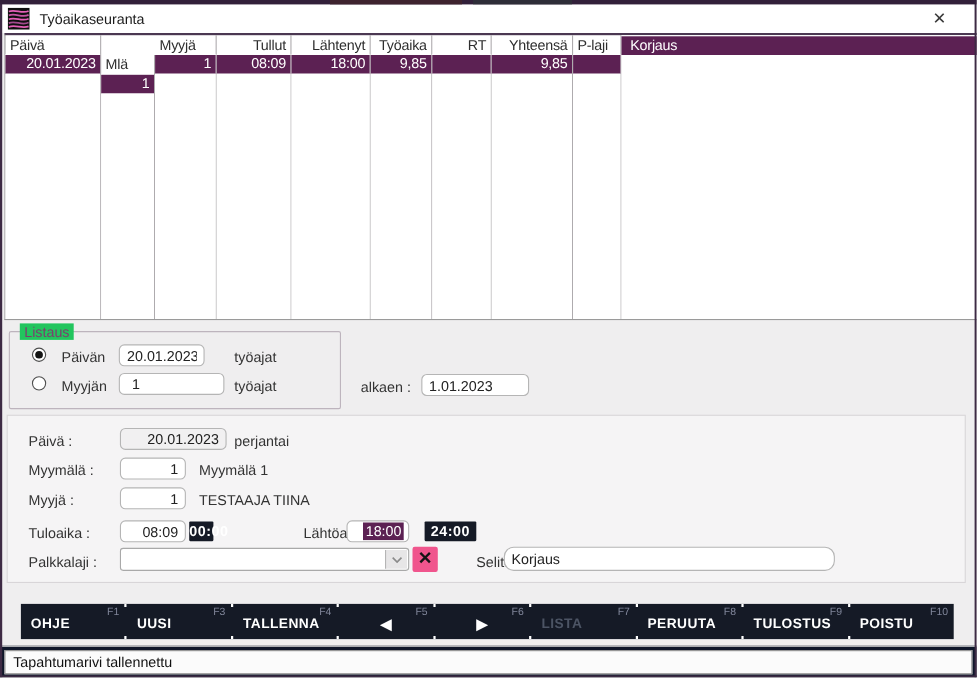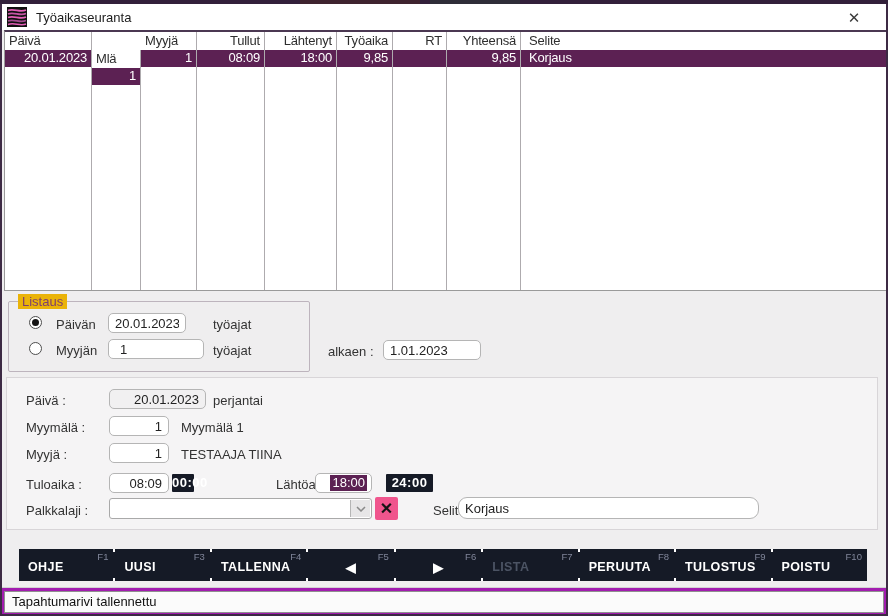--- a/index.html
+++ b/index.html
@@ -17,21 +17,21 @@
 
   .grid{position:absolute;left:4px;top:30px;width:886px;height:261px;background:#ffffff;border:1px solid #9a9a9a;border-top:2px solid #4b3852;display:flex;}
   .grid-col{display:flex;flex-direction:column;border-right:1px solid #aeabae;flex:none;}
   .grid-col.last{border-right:none;flex:1;}
   .grid-header-cell{height:17px;line-height:17px;font-size:13px;color:#2e2e2e;padding:0 4px;white-space:nowrap;overflow:hidden;letter-spacing:-0.2px;}
   .grid-spacer{height:1px;background:#ffffff;}
   .grid-cell{height:17px;line-height:16px;font-size:13px;color:#ffffff;background:#5c2153;padding:0 4px;white-space:nowrap;overflow:hidden;letter-spacing:-0.2px;}
   .grid-filler{flex:1;background:#ffffff;}
 
   .groupbox{position:absolute;left:8px;top:301px;width:302px;height:71px;border:1px solid #bdb4bd;border-radius:2px;}
-  .groupbox-label{position:absolute;top:-8px;left:9px;background:#eab308;padding:0 4px;font-size:13px;color:#7d3e6e;}
+  .groupbox-label{position:absolute;top:-8px;left:9px;background:#22c55e;padding:0 4px;font-size:13px;color:#7d3e6e;}
   .radio{position:absolute;width:13px;height:13px;border:1px solid #4e4e4e;border-radius:50%;background:#fff;}
   .radio.checked::after{content:"";position:absolute;left:2px;top:2px;width:7px;height:7px;border-radius:50%;background:#141414;}
   .lbl{position:absolute;font-size:13px;color:#333333;white-space:nowrap;}
   .field{position:absolute;height:20px;background:#ffffff;border:1px solid #b5b5b5;border-radius:5px;font-size:13px;color:#222;padding:0 6px;outline:none;}
   .field.gray{background:#f1f0f1;}
   .suffix{position:absolute;font-size:13px;color:#333;white-space:nowrap;}
 
   .form-panel{position:absolute;left:6px;top:377px;width:872px;height:153px;background:#f5f4f5;border:1px solid #d8d5d8;}
   .badge{position:absolute;height:18px;background:#151a26;color:#ffffff;font-size:13px;font-weight:700;text-align:center;line-height:18px;letter-spacing:.5px;border-radius:1px;}
   .sel-field{position:absolute;height:20px;background:#fff;border:1px solid #b5b5b5;border-radius:5px;font-size:13px;text-align:right;padding:1px 4px 0 4px;}
@@ -40,21 +40,21 @@
   .combo-arrow{position:absolute;right:1px;top:1px;bottom:1px;width:20px;background:#e7e6e7;border-left:1px solid #b5b5b5;display:flex;align-items:center;justify-content:center;}
   .clear-btn{position:absolute;width:23px;height:23px;background:#f0558d;border-radius:2px;color:#141414;font-weight:700;font-size:16px;line-height:23px;text-align:center;cursor:pointer;}
 
   .toolbar{position:absolute;left:19px;top:549px;width:848px;height:32px;background:#151a26;display:flex;}
   .tb-btn{flex:1;position:relative;display:flex;align-items:center;padding:4px 0 0 9px;color:#ffffff;font-weight:700;font-size:12.5px;letter-spacing:.4px;cursor:pointer;}
   .tb-btn.disabled{color:#4c5464;cursor:default;}
   .tb-btn.icon-btn{justify-content:center;padding-left:0;font-size:13px;}
   .tb-fkey{position:absolute;top:2px;right:5px;font-size:9.5px;font-weight:400;color:#80869a;letter-spacing:0;}
   .tb-sep{width:2px;flex:none;background:linear-gradient(#ffffff 0 3px,#151a26 3px calc(100% - 3px),#ffffff calc(100% - 3px) 100%);}
 
-  .statusbar{position:absolute;left:0;right:0;top:587px;bottom:0;background:#a21caf;border-top:1px solid #d2d2d2;}
+  .statusbar{position:absolute;left:0;right:0;top:587px;bottom:0;background:#0f172a;border-top:1px solid #d2d2d2;}
   .status-field{position:absolute;left:4px;right:4px;top:3px;height:22px;background:#fbfbfb;border:1px solid #8f8f8f;font-size:13px;line-height:20px;color:#111;padding-left:7px;white-space:nowrap;overflow:hidden;}
 </style>
 </head>
 <body>
 
 <div class="window">
   <div class="top-strip"></div>
 
   <div class="titlebar">
     <svg class="app-icon" viewBox="0 0 20 20">
@@ -111,22 +111,27 @@
         <div class="grid-spacer"></div>
         <div class="grid-cell" style="text-align: right;"></div>
         <div class="grid-filler"></div>
       </div>
       <div class="grid-col" style="width: 74px;">
         <div class="grid-header-cell" style="text-align: right;">Yhteensä</div>
         <div class="grid-spacer"></div>
         <div class="grid-cell" style="text-align: right;">9,85</div>
         <div class="grid-filler"></div>
       </div>
+      <div class="grid-col" style="width: 44px;">
+        <div class="grid-header-cell" style="text-align: left;">P-laji</div>
+        <div class="grid-spacer"></div>
+        <div class="grid-cell" style="text-align: left;"></div>
+        <div class="grid-filler"></div>
+      </div>
       <div class="grid-col last">
-        <div class="grid-header-cell" style="text-align: left; padding-left: 8px;">Selite</div>
         <div class="grid-spacer"></div>
         <div class="grid-cell" style="text-align: left; padding-left: 8px;">Korjaus</div>
         <div class="grid-filler"></div>
       </div>
     </div>
 
   <div class="groupbox">
     <span class="groupbox-label">Listaus</span>
     <span class="radio checked" style="left:20px;top:14px;"></span>
     <span class="lbl" style="left:47px;top:15px;">Päivän</span>

